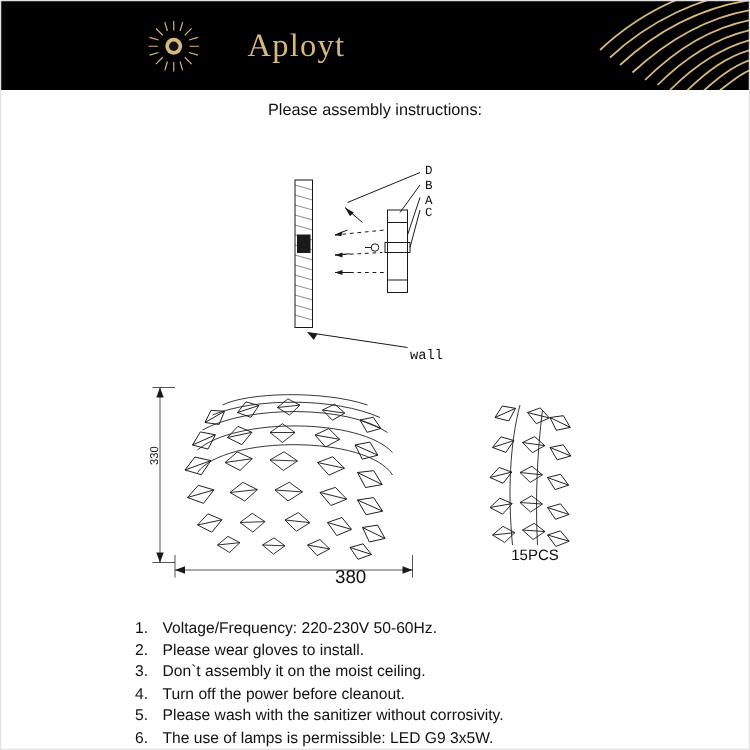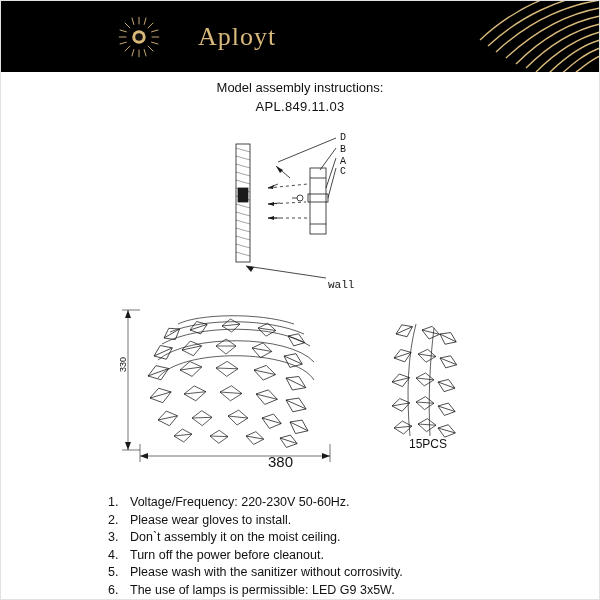--- a/index.html
+++ b/index.html
@@ -199,22 +199,21 @@
         <path d="M190 42 C168 48 148 60 126 82"></path>
         <path d="M190 50 C172 55 156 66 136 86"></path>
         <path d="M190 58 C176 63 164 72 146 89"></path>
         <path d="M190 66 C180 70 172 78 156 90"></path>
         <path d="M190 -6 C146 0 104 18 70 50"></path>
       </g>
     </svg>
   </div>
 
   <div class="title-block">
-    <div class="title-line">Model assembly instructions:</div>
-    <div class="model-code">APL.849.11.03</div>
+    <div class="title-line">Please assembly instructions:</div>
   </div>
 
   <svg class="assembly" viewBox="0 0 300 180">
     <g stroke="#1a1a1a" fill="none" stroke-width="0.8">
 
       <rect x="86" y="18" width="14" height="118"></rect>
       <g stroke-width="0.4">
         <line x1="86" y1="22" x2="100" y2="26"></line>
         <line x1="86" y1="30" x2="100" y2="34"></line>
         <line x1="86" y1="38" x2="100" y2="42"></line>

